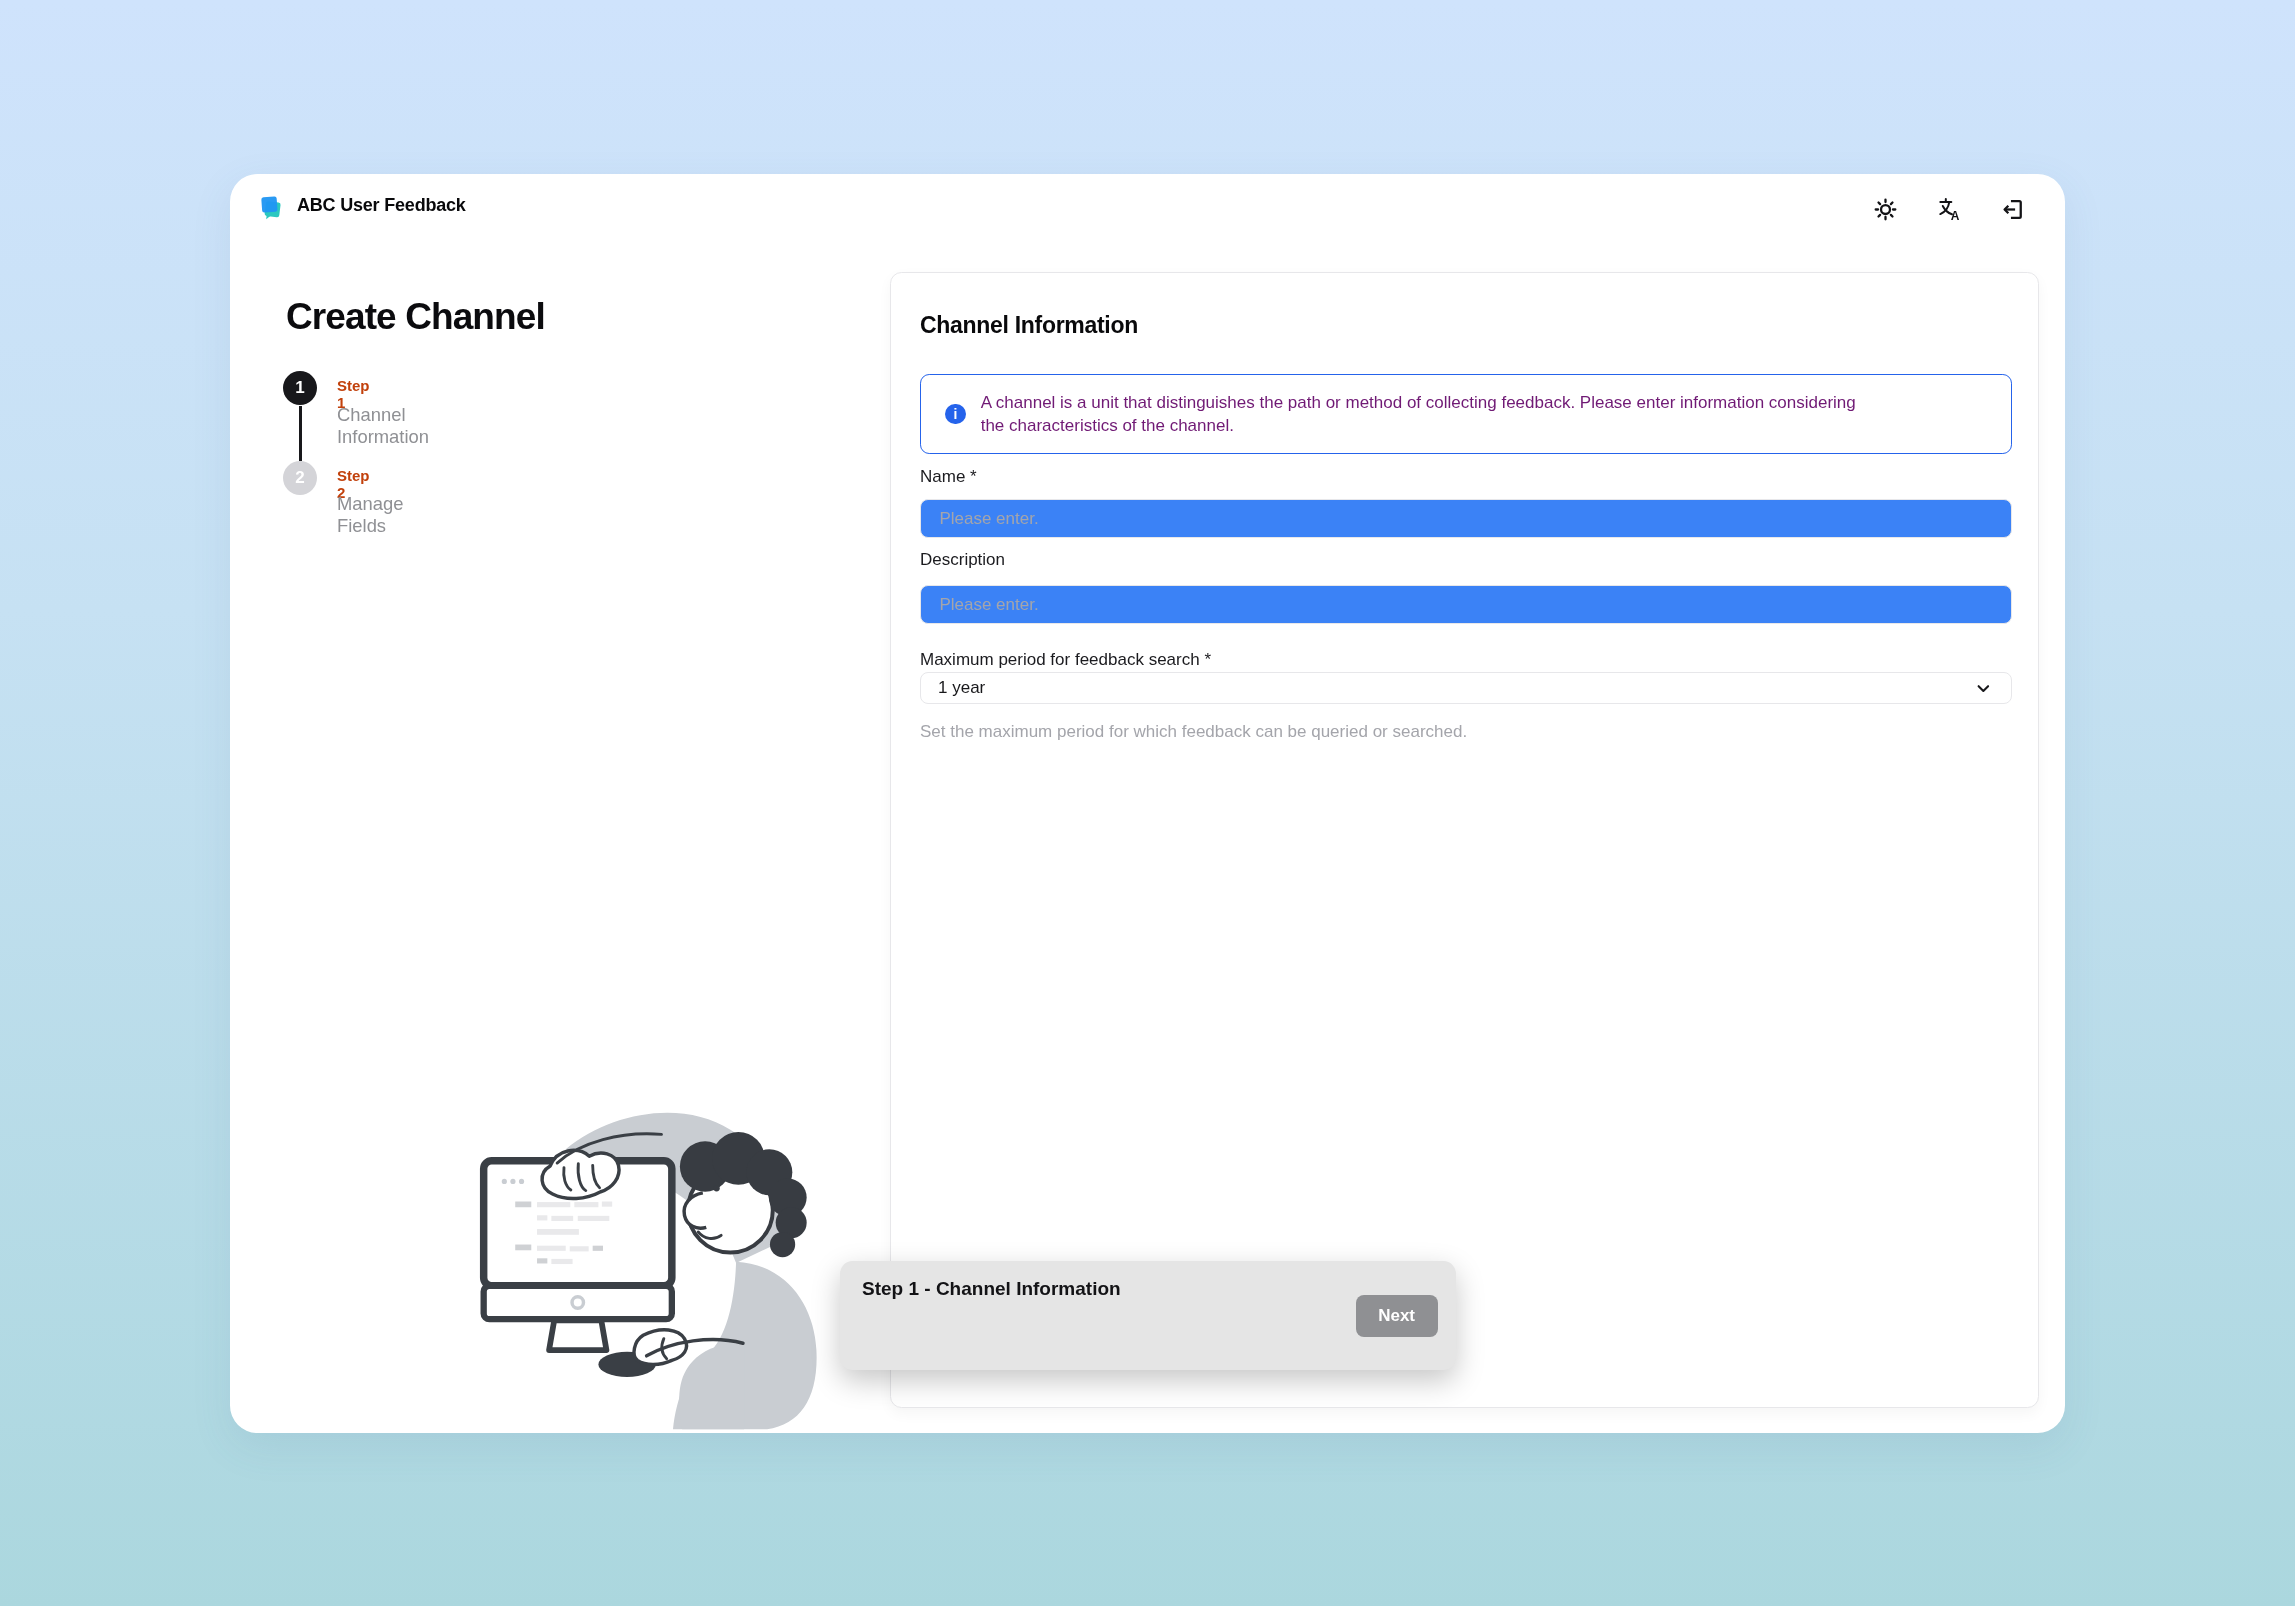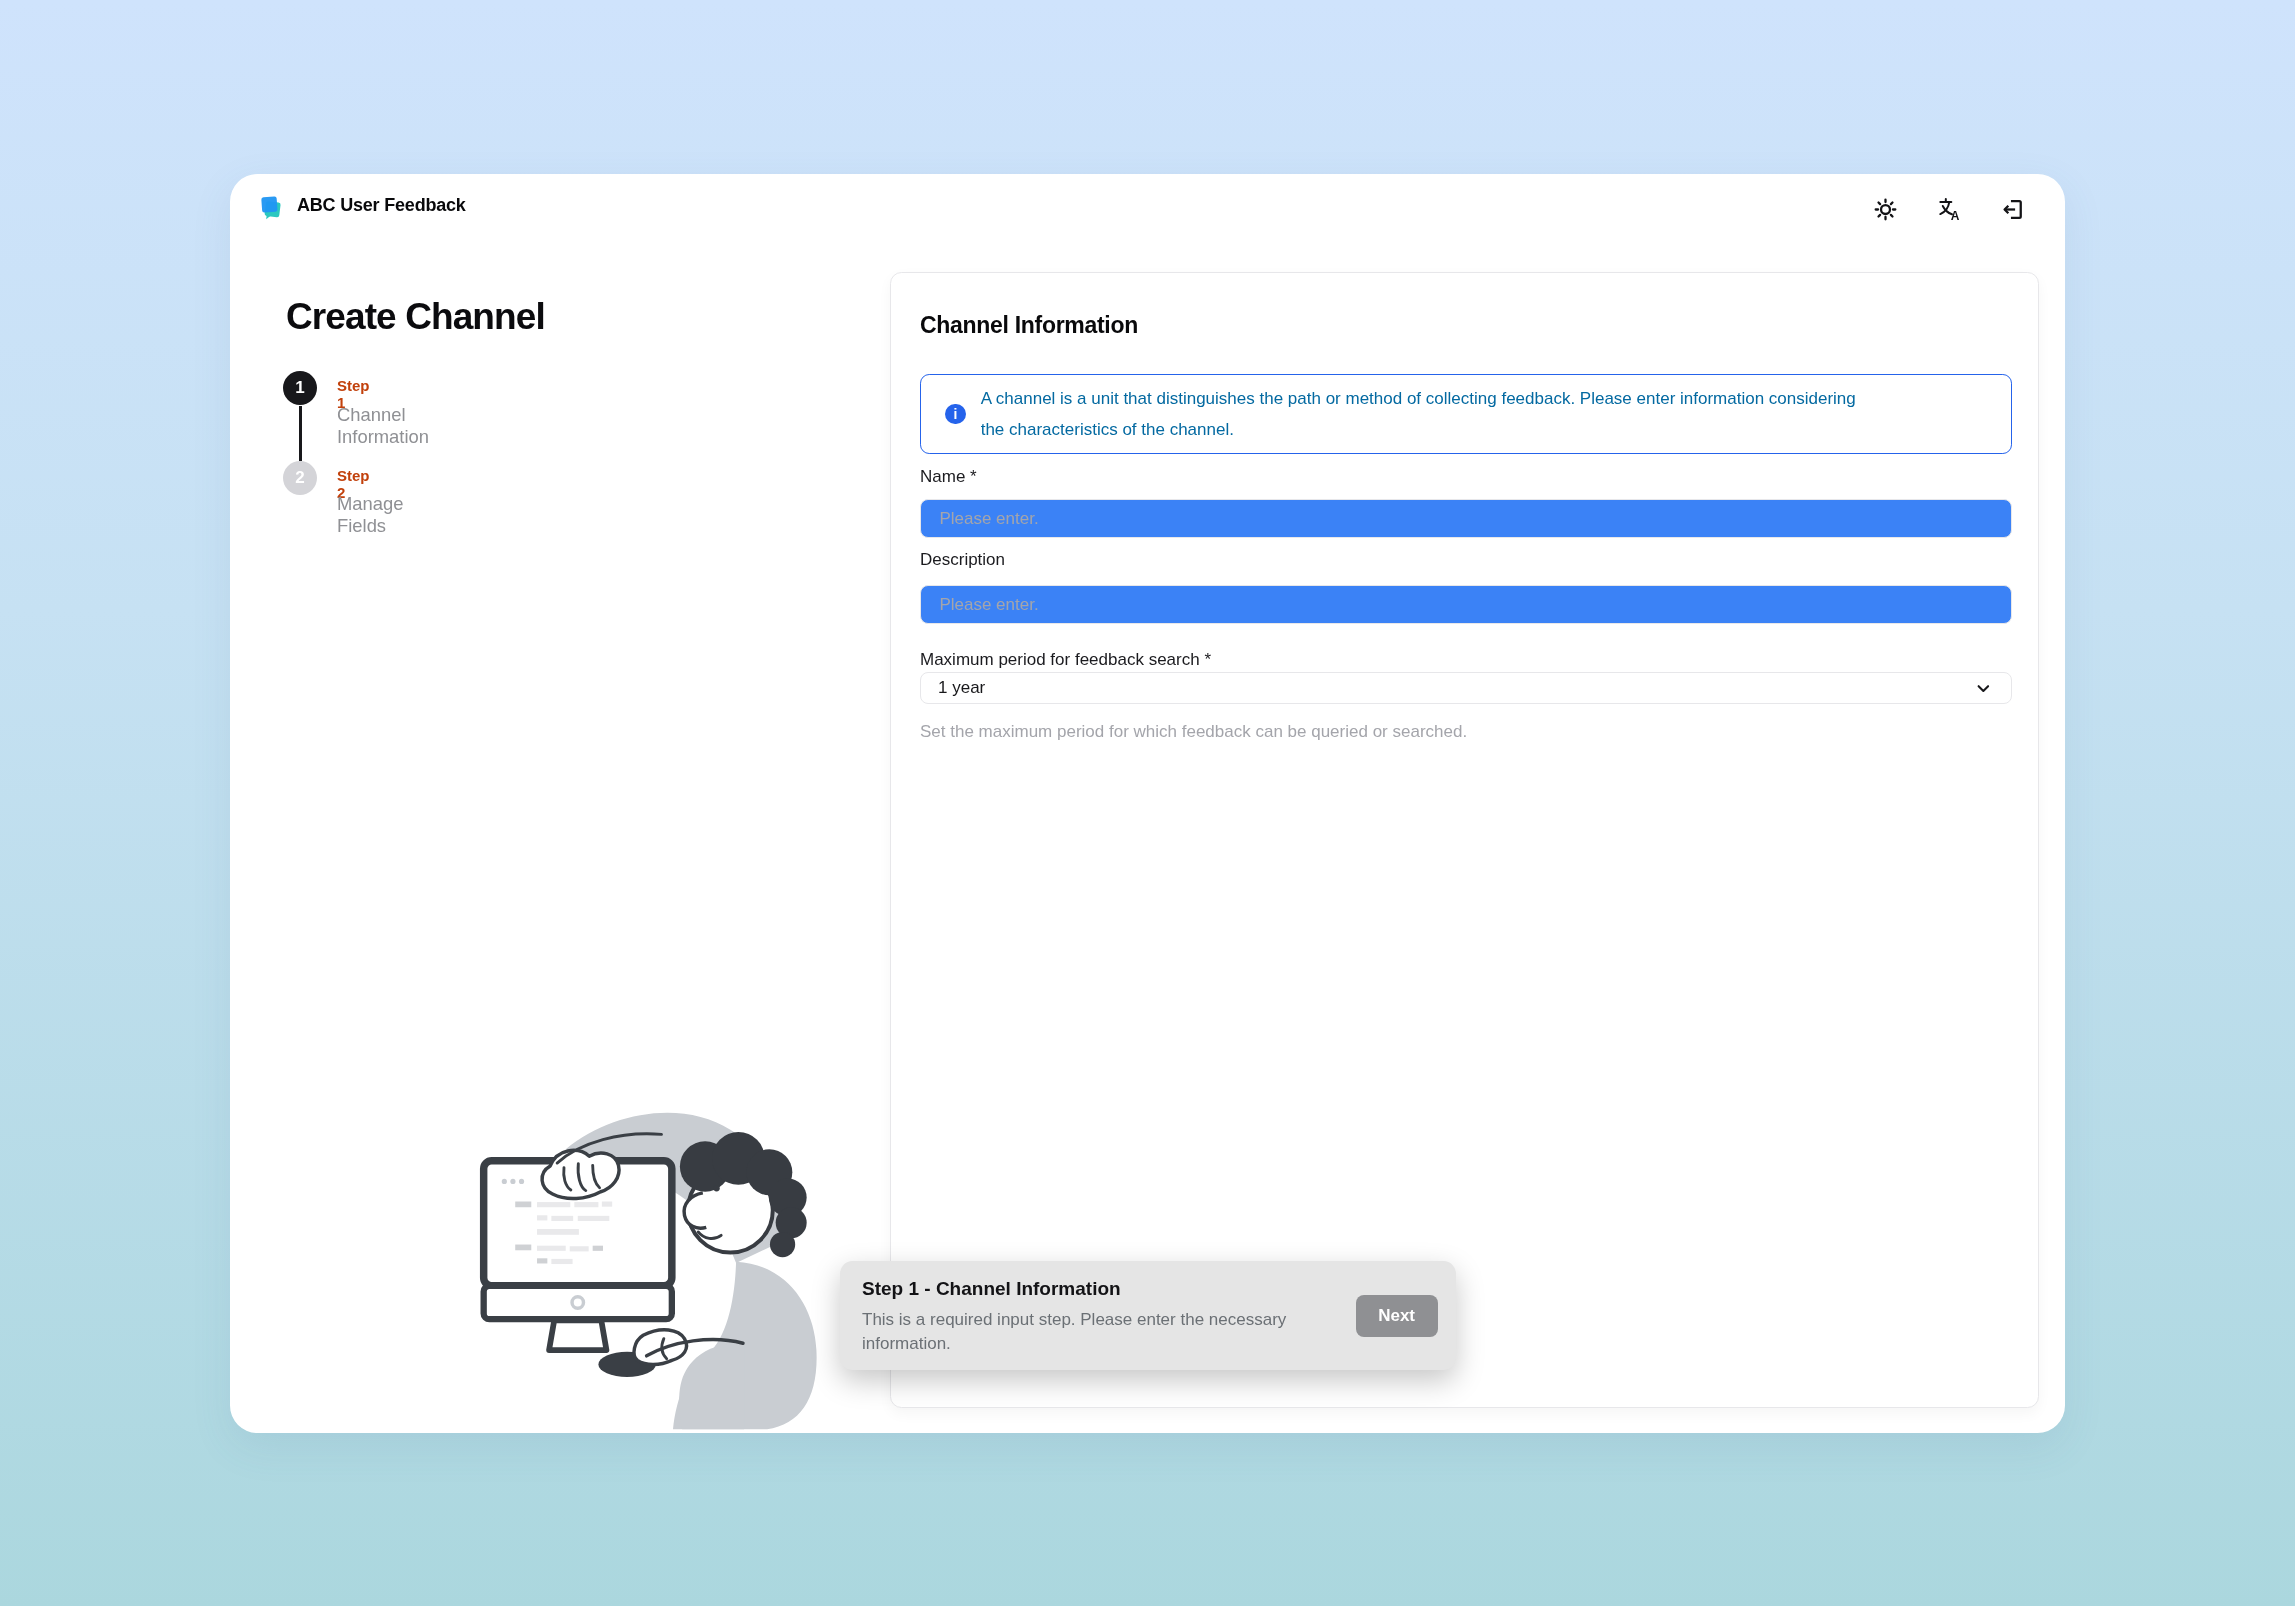--- a/index.html
+++ b/index.html
@@ -36,21 +36,21 @@
 
   
   .panel { position:absolute; left:660px; top:98px; width:1149px; height:1136px;
     background:#fff; border:1.1px solid #e7e7ea; border-radius:11.5px; box-shadow:0 5.7px 13.8px rgba(0,0,0,.04); }
   .panel h2 { position:absolute; left:29px; top:39px; font-size:23px; font-weight:700; color:#09090b; letter-spacing:-0.3px; }
 
   .infobox { position:absolute; left:29px; top:101px; width:1092px; height:80px;
     border:1.7px solid #2563eb; border-radius:9.2px; display:flex; align-items:center; padding-left:24px; }
   .info-icon { flex:0 0 auto; width:20.7px; height:20.7px; border-radius:50%; background:#2563eb; color:#fff;
     font-size:13.8px; font-weight:700; display:flex; align-items:center; justify-content:center; margin-right:15px; }
-  .info-text { font-size:17px; line-height:31px; color:#0369a1; max-width:878px; }
+  .info-text { font-size:17px; line-height:23px; color:#701a75; max-width:878px; }
 
   .field-label { position:absolute; left:29px; font-size:17px; color:#1b1b1f; }
   #label-name { top:194px; } #label-desc { top:277px;text-align:center; } #label-period { top:377px; }
   .text-input { position:absolute; left:29px; width:1092px; height:39px; border:1.1px solid #e7e7ea;
     border-radius:8px; padding:0 18.4px; font-size:17px; color:#18181b; outline:none;
     font-family:"Liberation Sans","DejaVu Sans",sans-serif; background:#3b82f6; }
   .text-input::placeholder { color:#a4a5ab; }
   #input-name { top:226px; } #input-desc { top:312px; }
   .select { position:absolute; left:29px; top:399px; width:1092px; height:32px; border:1.1px solid #e7e7ea;
     border-radius:8px; display:flex; align-items:center; padding:0 17px; cursor:pointer; background:#fff; }
@@ -205,16 +205,15 @@
 
   <path d="M368,560 C358,502 362,468 386,442 C408,418 440,408 476,414 L476,560 Z" fill="#c9cdd2"></path>
   <ellipse cx="272" cy="447" rx="50" ry="22" fill="#3a3f45"></ellipse>
   <path d="M300,396 C332,380 362,386 372,402 C382,420 370,434 350,440 C328,450 304,449 290,440 C279,431 284,406 300,396 Z" fill="#ffffff" stroke="#3a3f45" stroke-width="6" stroke-linejoin="round"></path>
   <path d="M336,402 C330,416 332,428 341,437" fill="none" stroke="#3a3f45" stroke-width="5" stroke-linecap="round"></path>
   <path d="M306,432 C352,406 420,396 474,410" fill="none" stroke="#3a3f45" stroke-width="6" stroke-linecap="round"></path>
 </svg>
 
 <div class="tooltip">
   <div class="tip-title">Step 1 - Channel Information</div>
-  <div class="tip-body">This is a required input step. Please enter the necessary information.</div>
   <button class="next-btn">Next</button>
 </div>
 
 
 </body></html>

